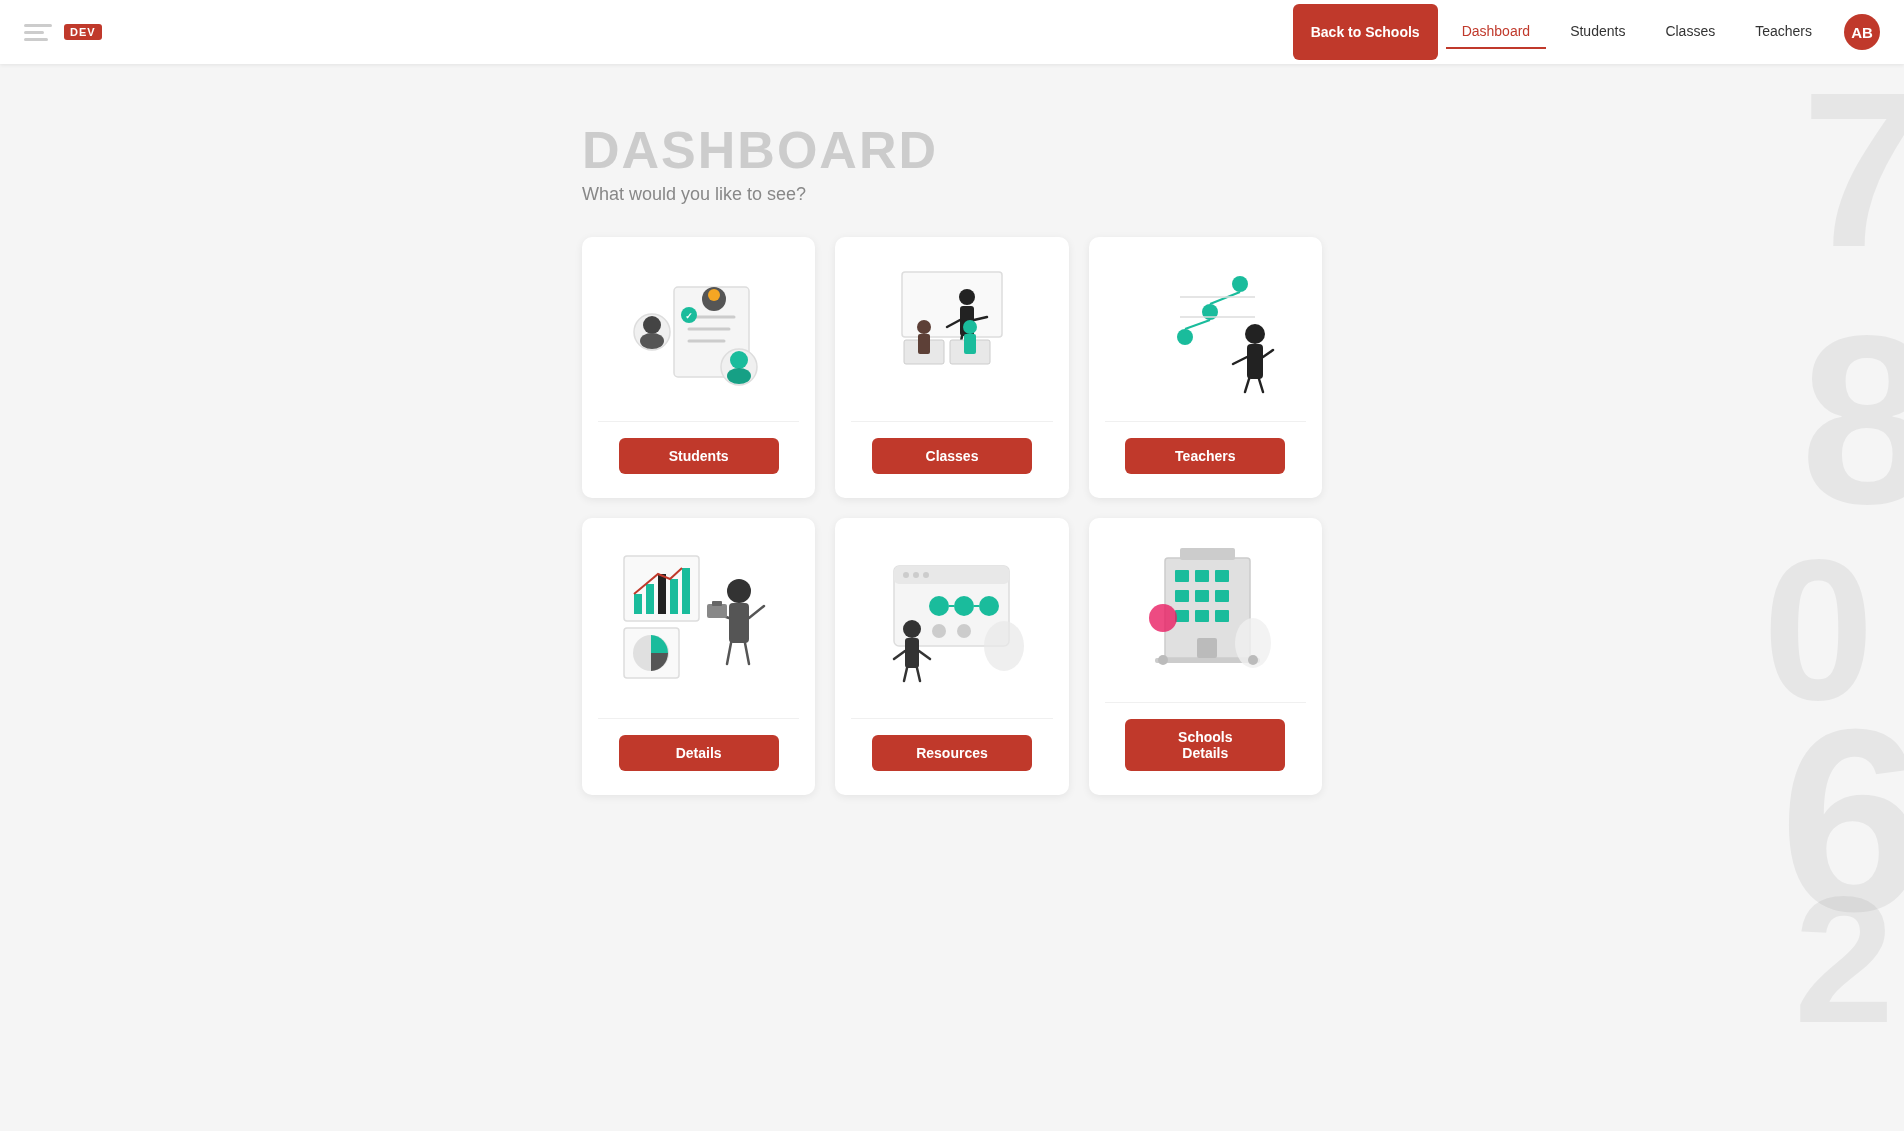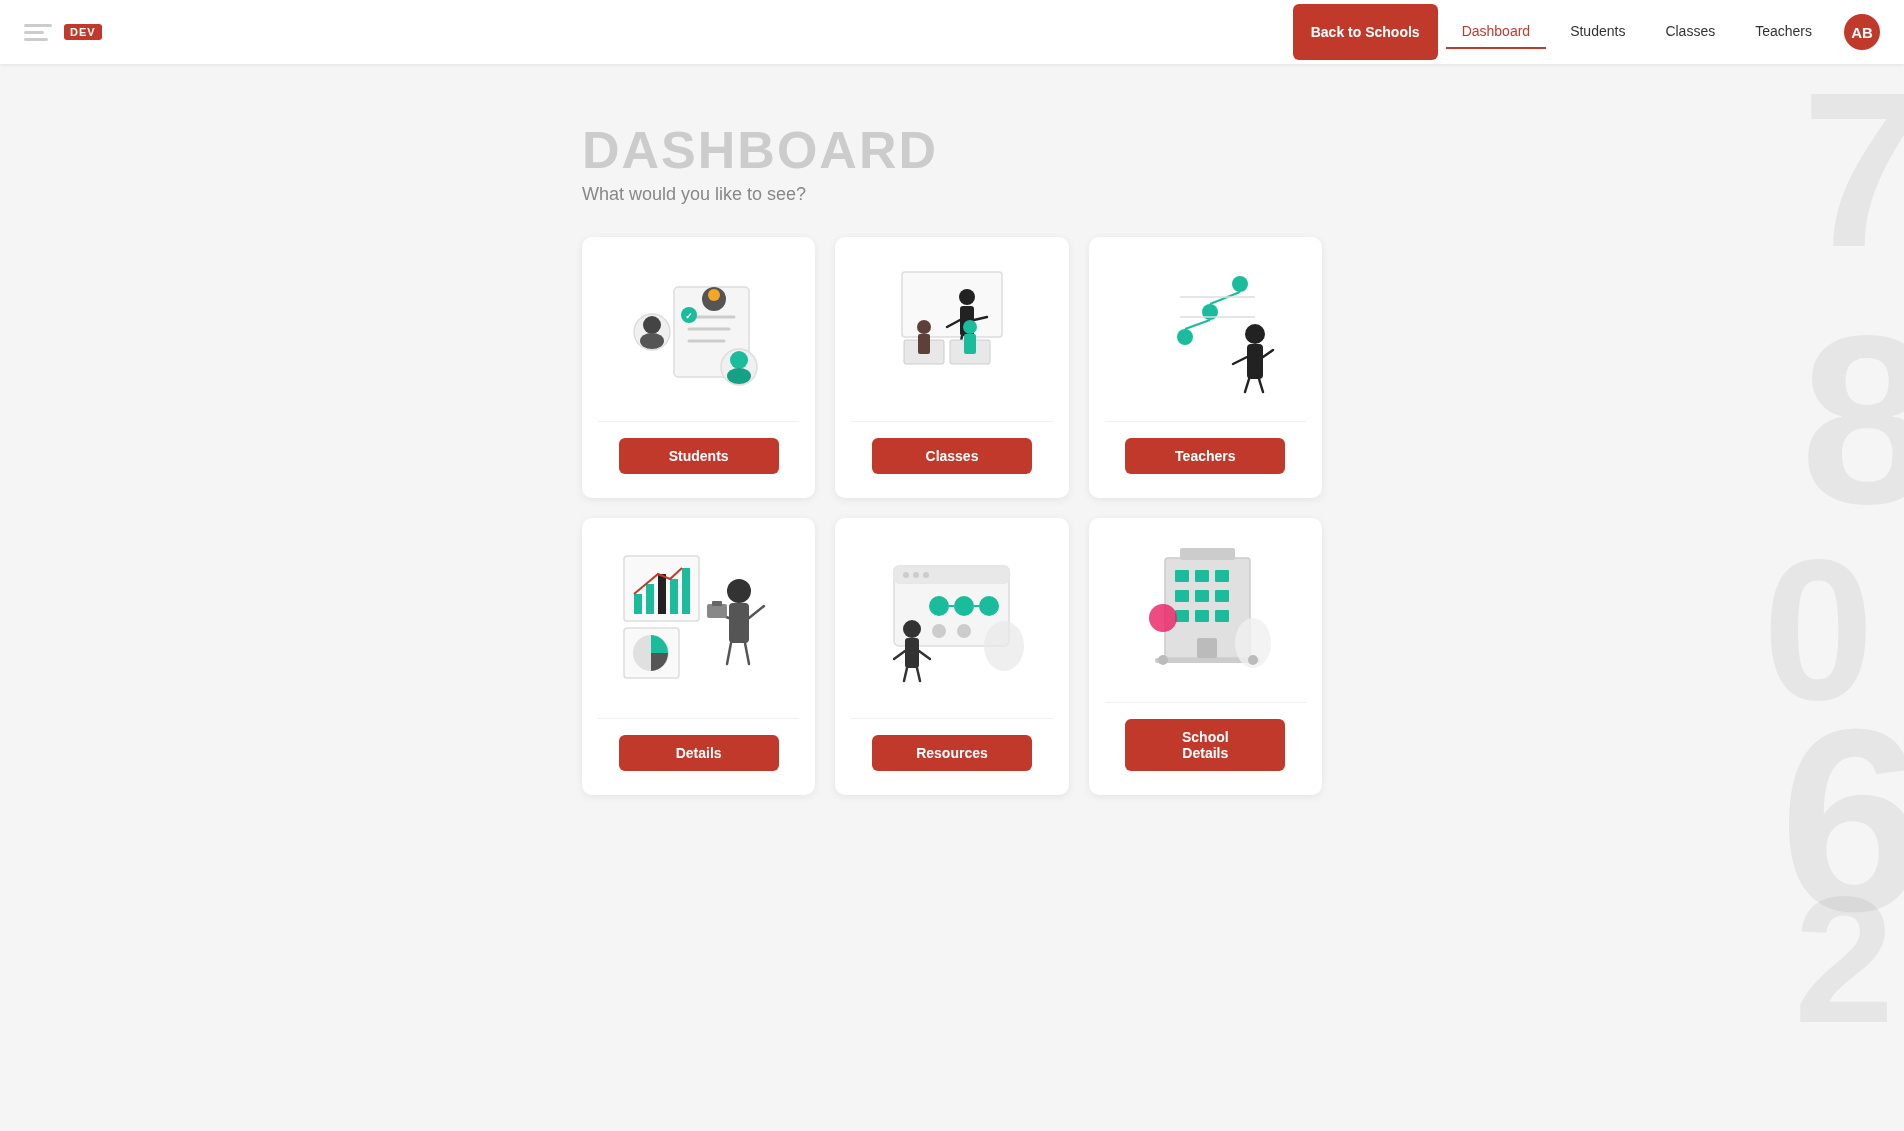--- a/index.html
+++ b/index.html
@@ -399,17 +399,17 @@
           <rect x="55" y="10" width="55" height="12" rx="2" fill="#ccc"></rect>
 
           <circle cx="38" cy="80" r="14" fill="#e91e63" opacity="0.8"></circle>
           <ellipse cx="128" cy="105" rx="18" ry="25" fill="#f0f0f0" opacity="0.8"></ellipse>
 
           <circle cx="38" cy="122" r="5" fill="#bbb"></circle>
           <circle cx="128" cy="122" r="5" fill="#bbb"></circle>
         </svg>
       </div>
       <div class="section-divider"></div>
-      <button class="card-btn">School Details</button>
+      <button class="card-btn">Schools Details</button>
     </div>
 
   </div>
 </main>
 
 </body></html>

